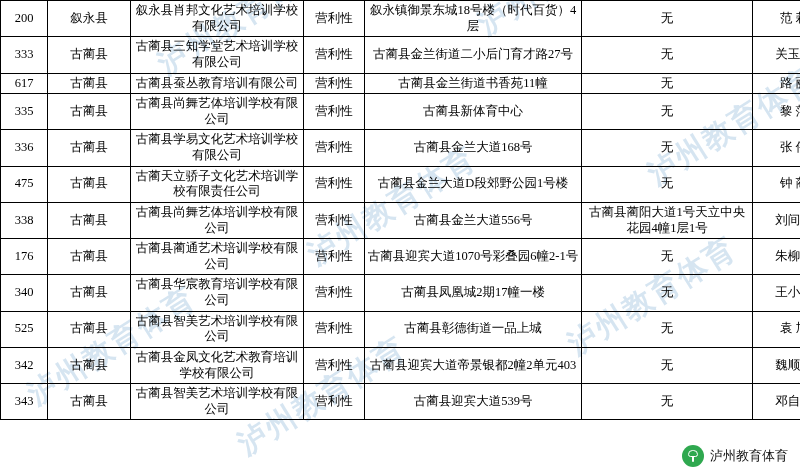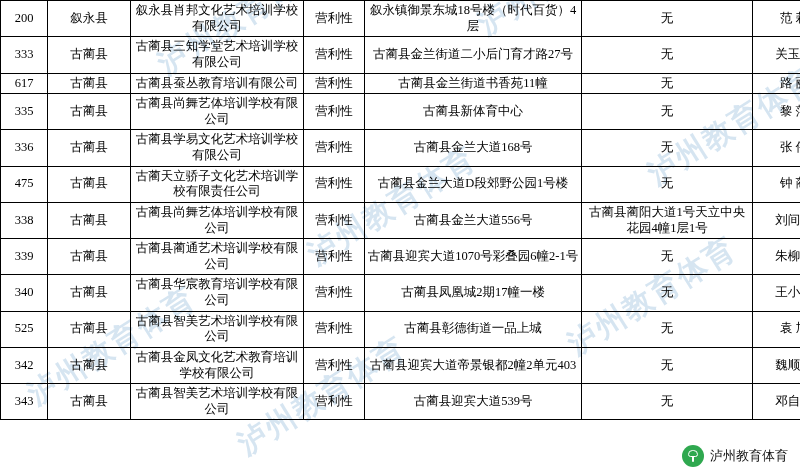--- a/index.html
+++ b/index.html
@@ -195,21 +195,21 @@
         <td class="c-num">338</td>
         <td class="c-county">古蔺县</td>
         <td class="c-name">古蔺县尚舞艺体培训学校有限公司</td>
         <td class="c-type">营利性</td>
         <td class="c-addr">古蔺县金兰大道556号</td>
         <td class="c-office">古蔺县蔺阳大道1号天立中央花园4幢1层1号</td>
         <td class="c-person">刘间天</td>
       </tr>
 
       <tr>
-        <td class="c-num">339</td>
+        <td class="c-num">176</td>
         <td class="c-county">古蔺县</td>
         <td class="c-name">古蔺县蔺通艺术培训学校有限公司</td>
         <td class="c-type">营利性</td>
         <td class="c-addr">古蔺县迎宾大道1070号彩叠园6幢2-1号</td>
         <td class="c-office">无</td>
         <td class="c-person">朱柳林</td>
       </tr>
 
       <tr>
         <td class="c-num">340</td>

